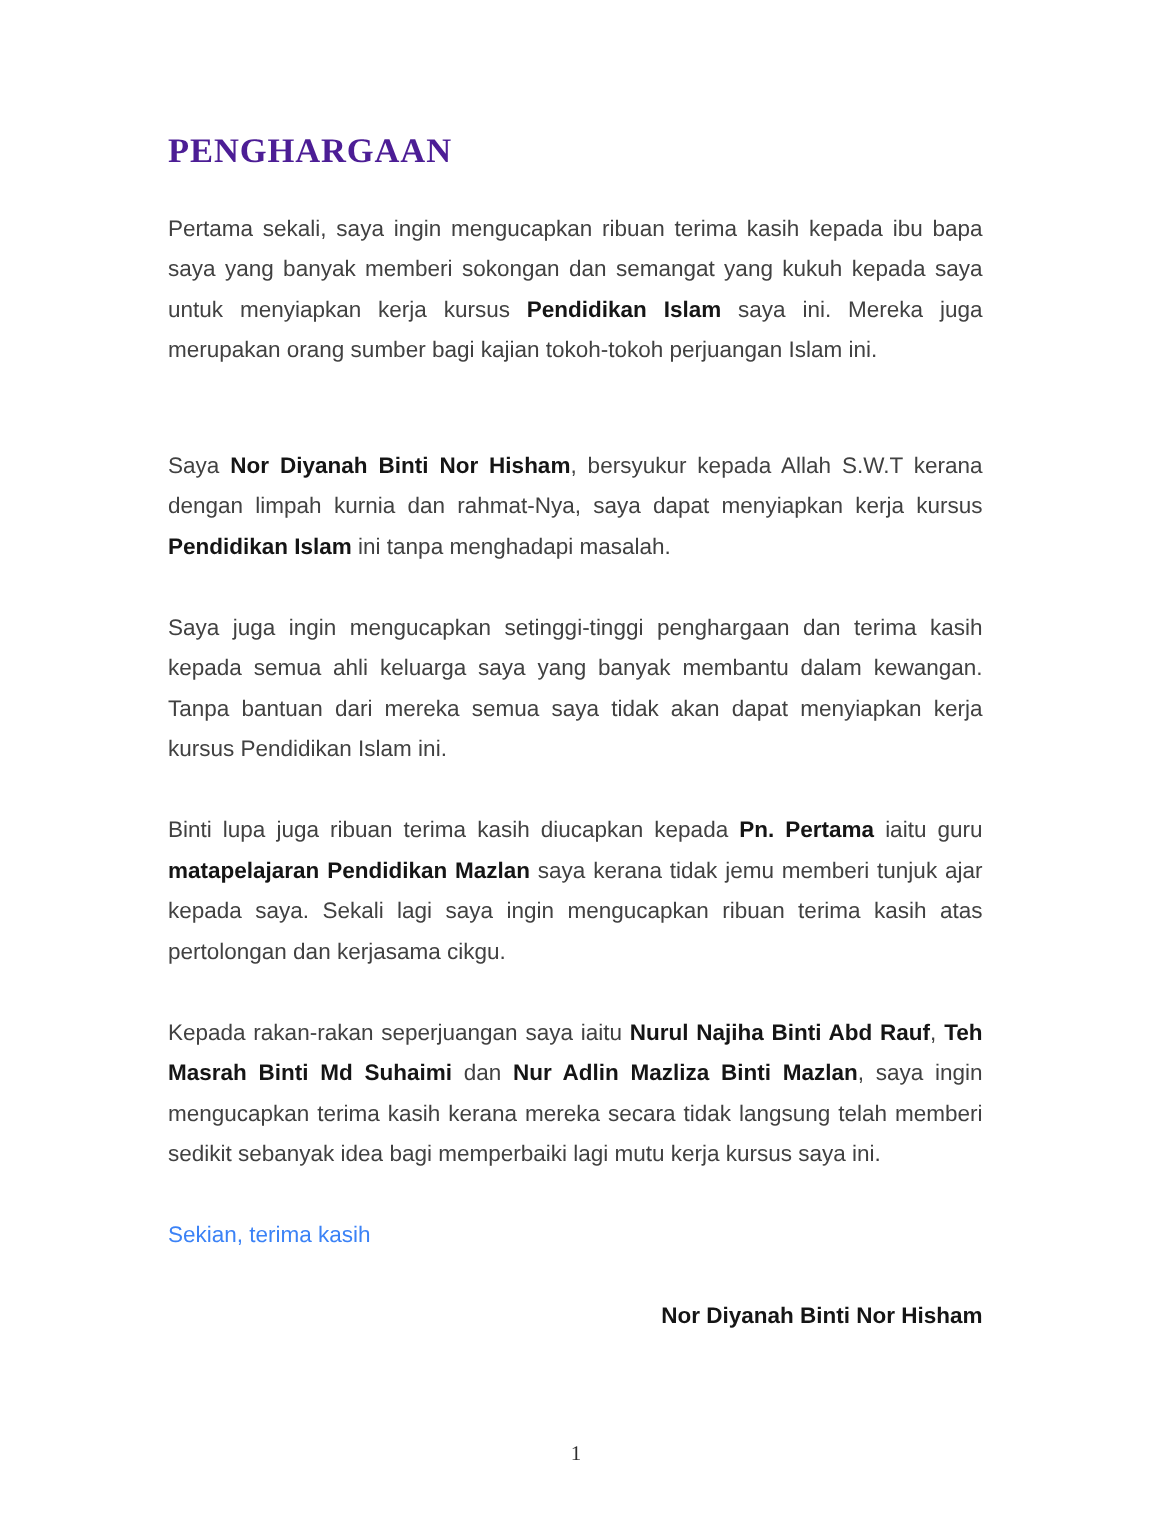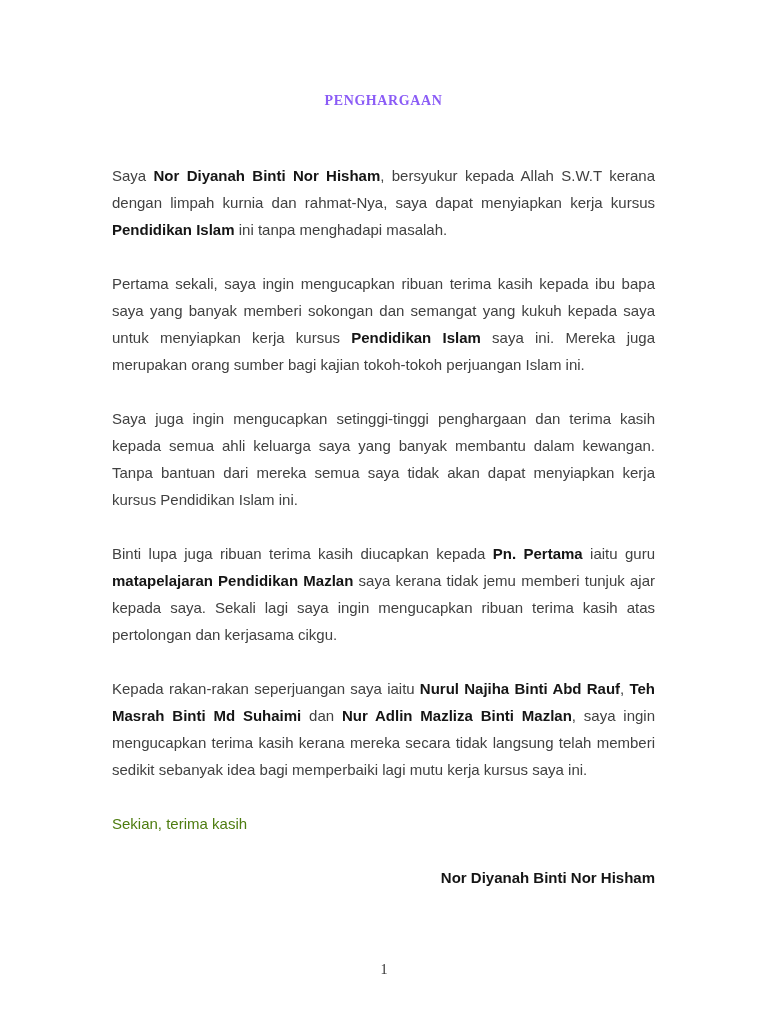--- a/index.html
+++ b/index.html
@@ -16,47 +16,47 @@
     font-family: "Liberation Sans", sans-serif;
   }
   .content {
     position: absolute;
     left: 112px;
     top: 0;
     width: 543px;
   }
   .title {
     margin: 90px 0 0 0;
-    text-align: center;
+    text-align: left;
     font-family: "Liberation Serif", serif;
     font-weight: bold;
-    font-size: 14px;
+    font-size: 23px;
     line-height: 22px;
     letter-spacing: 0.6px;
-    color: #8b5cf6;
+    color: #4c1d95;
   }
   .para {
     margin: 27px 0 0 0;
     font-size: 15px;
     line-height: 27px;
     text-align: justify;
     color: #414141;
   }
   .para.first {
     margin-top: 50px;
   }
   .b {
     font-weight: bold;
     color: #151515;
   }
   .closing {
     margin: 27px 0 0 0;
     font-size: 15px;
     line-height: 27px;
-    color: #4d7c0f;
+    color: #3b82f6;
   }
   .signature {
     margin: 27px 0 0 0;
     text-align: right;
     font-size: 15px;
     line-height: 27px;
     font-weight: bold;
     color: #151515;
   }
   .page-number {
@@ -71,23 +71,23 @@
   }
 </style>
 </head>
 <body>
 
 <div class="page">
   <div class="content">
 
     <h1 class="title">PENGHARGAAN</h1>
 
+    <p class="para"><span>Pertama sekali, saya ingin mengucapkan ribuan terima kasih kepada ibu bapa saya yang banyak memberi sokongan dan semangat yang kukuh kepada saya untuk menyiapkan kerja kursus </span><span class="b">Pendidikan Islam</span><span> saya ini. Mereka juga merupakan orang sumber bagi kajian tokoh-tokoh perjuangan Islam ini.</span></p>
+
     <p class="para first"><span>Saya </span><span class="b">Nor Diyanah Binti Nor Hisham</span><span>, bersyukur kepada Allah S.W.T kerana dengan limpah kurnia dan rahmat-Nya, saya dapat menyiapkan kerja kursus </span><span class="b">Pendidikan Islam</span><span> ini tanpa menghadapi masalah.</span></p>
-
-    <p class="para"><span>Pertama sekali, saya ingin mengucapkan ribuan terima kasih kepada ibu bapa saya yang banyak memberi sokongan dan semangat yang kukuh kepada saya untuk menyiapkan kerja kursus </span><span class="b">Pendidikan Islam</span><span> saya ini. Mereka juga merupakan orang sumber bagi kajian tokoh-tokoh perjuangan Islam ini.</span></p>
 
     <p class="para"><span>Saya juga ingin mengucapkan setinggi-tinggi penghargaan dan terima kasih kepada semua ahli keluarga saya yang banyak membantu dalam kewangan. Tanpa bantuan dari mereka semua saya tidak akan dapat menyiapkan kerja kursus Pendidikan Islam ini.</span></p>
 
     <p class="para"><span>Binti lupa juga ribuan terima kasih diucapkan kepada </span><span class="b">Pn. Pertama</span><span> iaitu guru </span><span class="b">matapelajaran Pendidikan Mazlan</span><span> saya kerana tidak jemu memberi tunjuk ajar kepada saya. Sekali lagi saya ingin mengucapkan ribuan terima kasih atas pertolongan dan kerjasama cikgu.</span></p>
 
     <p class="para"><span>Kepada rakan-rakan seperjuangan saya iaitu </span><span class="b">Nurul Najiha Binti Abd Rauf</span><span>, </span><span class="b">Teh Masrah Binti Md Suhaimi</span><span> dan </span><span class="b">Nur Adlin Mazliza Binti Mazlan</span><span>, saya ingin mengucapkan terima kasih kerana mereka secara tidak langsung telah memberi sedikit sebanyak idea bagi memperbaiki lagi mutu kerja kursus saya ini.</span></p>
 
     <p class="closing">Sekian, terima kasih</p>
 
     <div class="signature">

